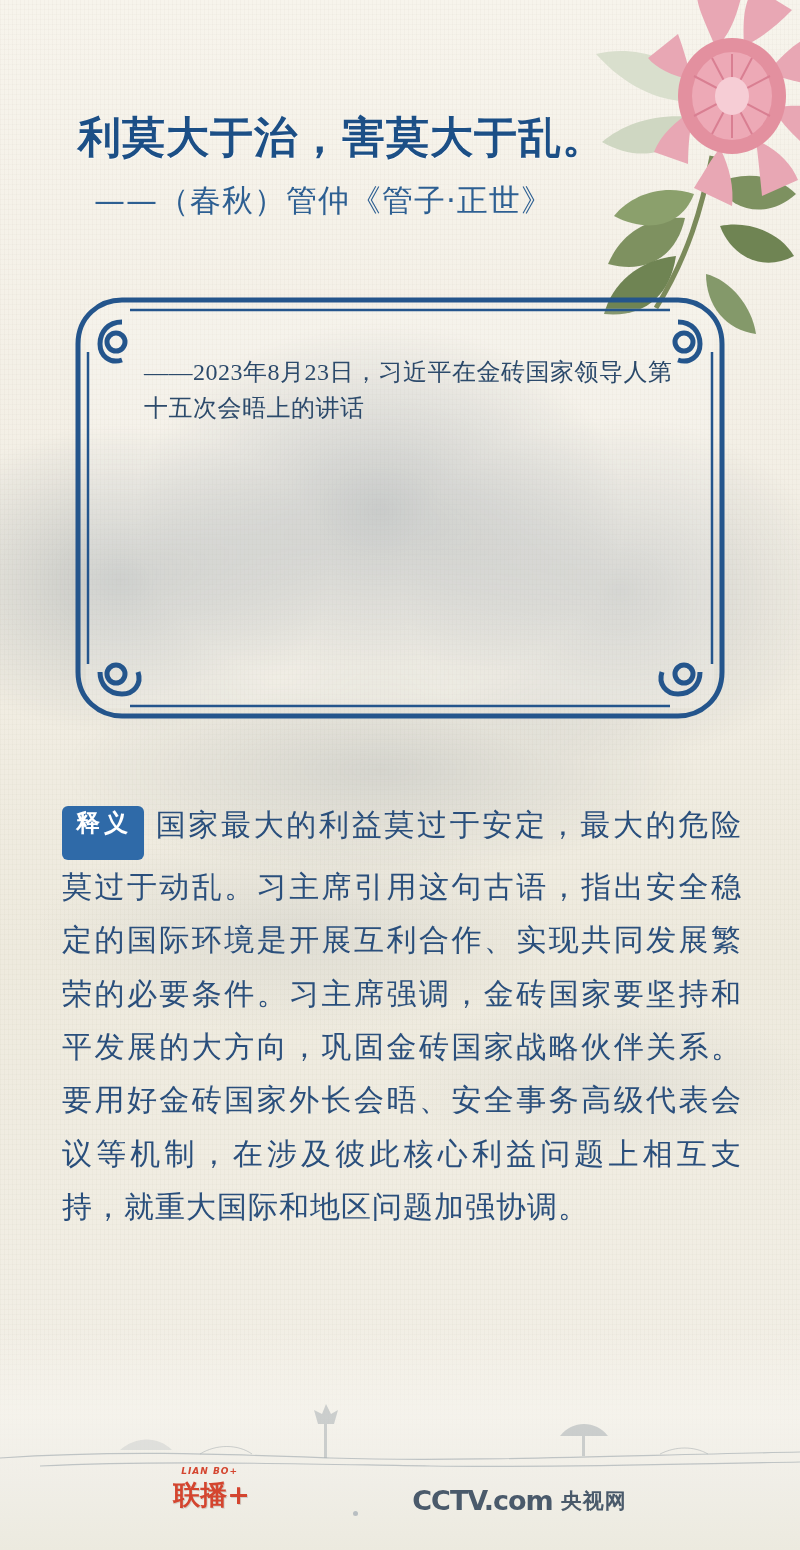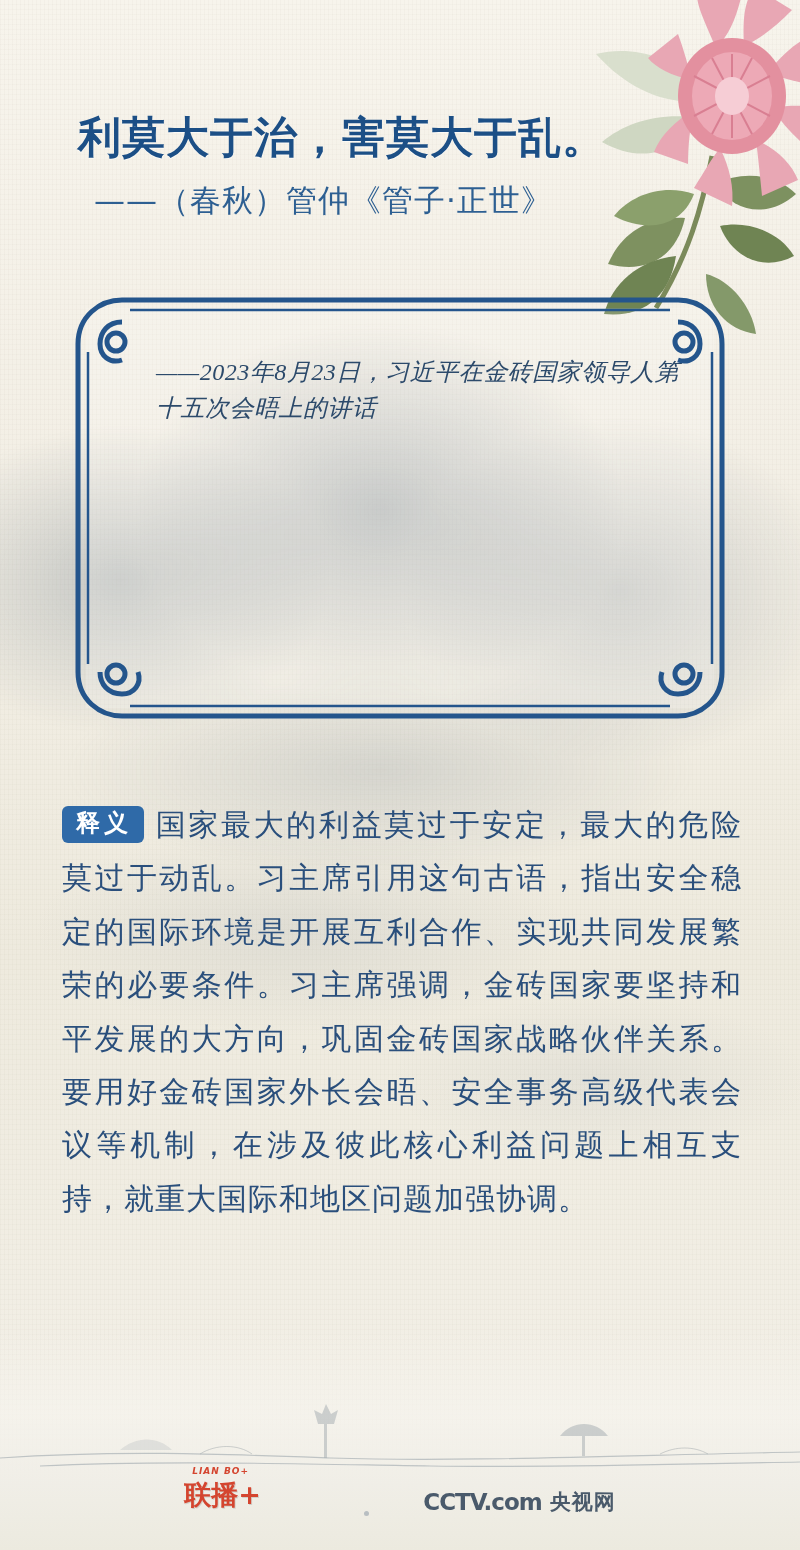--- a/index.html
+++ b/index.html
@@ -139,27 +139,26 @@
     font-family: "DejaVu Sans", "Liberation Sans", sans-serif;
     font-weight: bold;
     font-size: 29px;
     line-height: 1.62;
     color: #1b4a80;
     text-indent: 58px;
     letter-spacing: .5px;
   }
   .quote-source {
     margin-top: 18px;
-    margin-left: 44px;
+    margin-left: 32px;
     font-family: "Liberation Serif", "DejaVu Serif", serif;
     font-size: 24px;
     line-height: 1.5;
     color: #2c4a6b;
     letter-spacing: .5px;
-    font-style: italic;
   }
 
   
   .explain {
     position: absolute;
     left: 62px;
     top: 798px;
     width: 680px;
   }
   .explain-body {
@@ -171,21 +170,21 @@
     text-align: justify;
   }
   .badge {
     display: inline-block;
     background: #2f6aa8;
     color: #ffffff;
     font-family: "DejaVu Sans", "Liberation Sans", sans-serif;
     font-weight: bold;
     font-size: 24px;
     letter-spacing: 4px;
-    padding: 3px 12px 5px 14px;
+    padding: 3px 12px 22px 14px;
     border-radius: 6px;
     vertical-align: 4px;
     margin-right: 10px;
     line-height: 1.2;
   }
 
   
   .footer {
     position: absolute;
     left: 0;
@@ -231,21 +230,21 @@
     opacity: .55;
   }
   .logo-cctv {
     display: flex;
     align-items: center;
     gap: 8px;
   }
   .cctv-mark {
     font-family: "DejaVu Sans", "Liberation Sans", sans-serif;
     font-weight: bold;
-    font-size: 23px;
+    font-size: 27px;
     color: #4a5a6b;
     letter-spacing: -1px;
   }
   .cctv-cn {
     font-family: "DejaVu Sans", "Liberation Sans", sans-serif;
     font-weight: bold;
     font-size: 21px;
     color: #4a5a6b;
     letter-spacing: 1px;
   }

